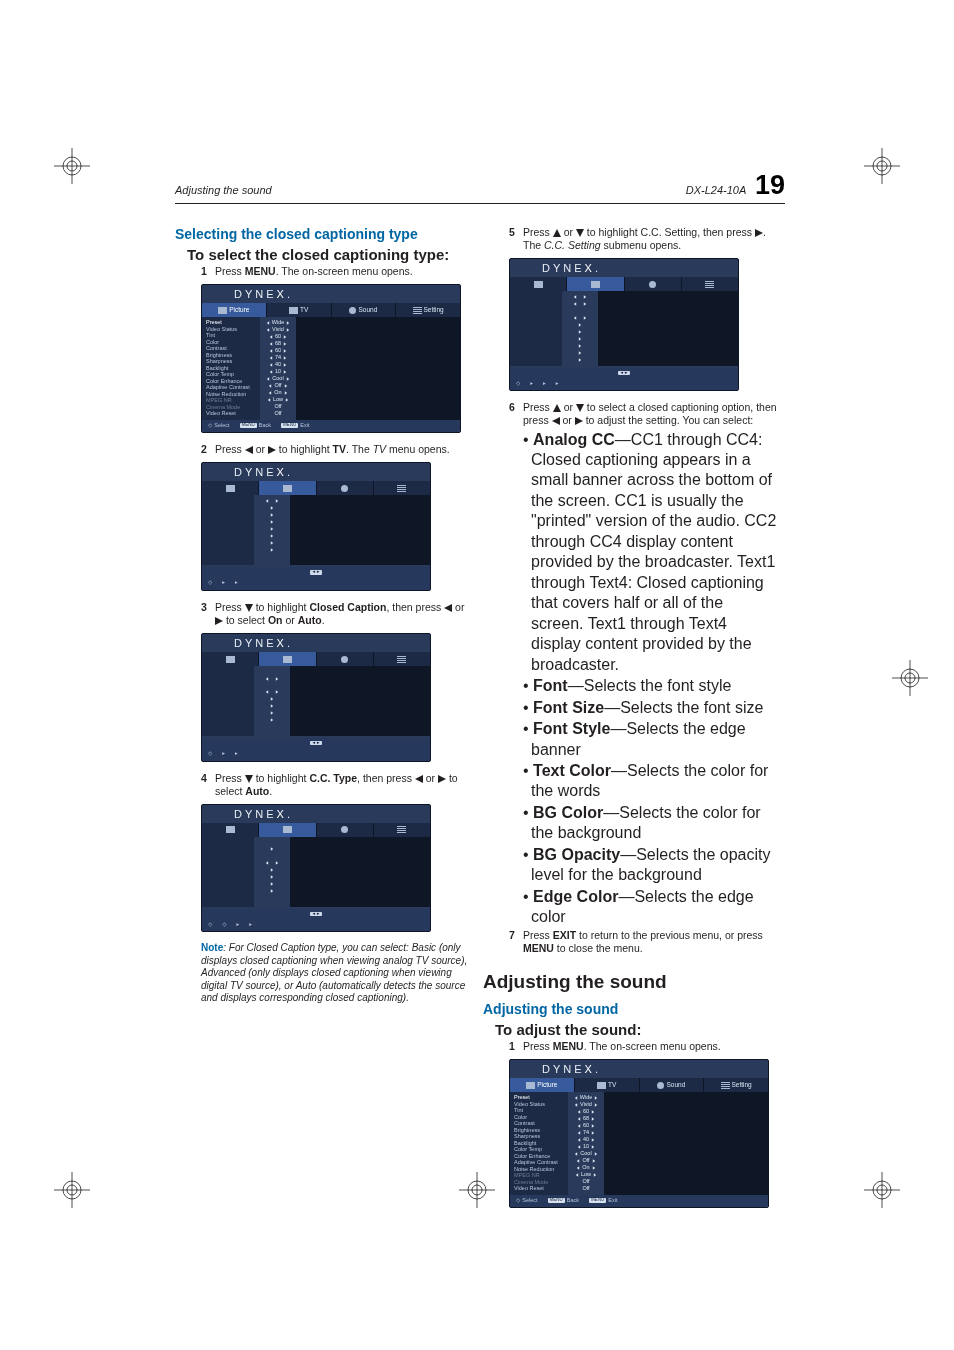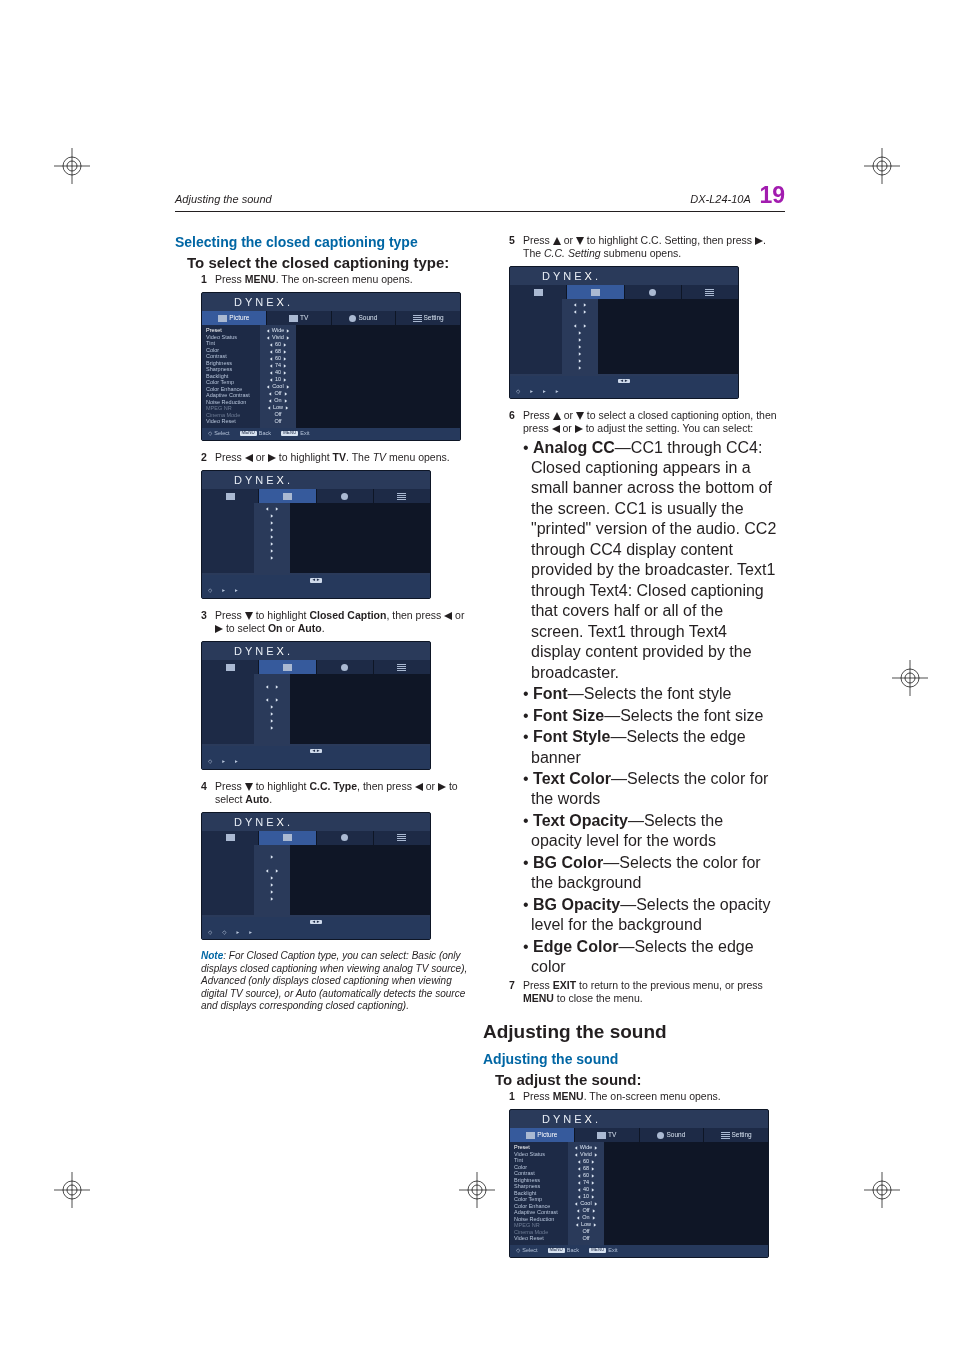--- a/index.html
+++ b/index.html
@@ -14,34 +14,34 @@
   }
   .regmark {
     position: absolute;
     width: 40px;
     height: 40px;
   }
   .regmark svg { width: 100%; height: 100%; }
   .page {
     position: absolute;
     left: 175px;
-    top: 182px;
+    top: 170px;
     width: 610px;
   }
   .runhead {
     display: flex;
     justify-content: space-between;
     align-items: baseline;
     border-bottom: 0.5px solid #231f20;
     padding-bottom: 2px;
     margin-bottom: 22px;
   }
   .runhead-left { font-style: italic; font-size: 11px; }
   .runhead-right { font-style: italic; font-size: 11px; }
-  .runhead-right .pagenum { font-style: normal; font-weight: 700; font-size: 23px; color: #a21caf; margin-left: 6px; }
+  .runhead-right .pagenum { font-style: normal; font-weight: 700; font-size: 27px; color: #000000; margin-left: 6px; }
   .cols { display: flex; gap: 14px; }
   .col { width: 294px; }
   .h2 { color: #0066a4; font-size: 14px; font-weight: 700; margin-bottom: 4px; }
   .h3 { font-weight: 700; font-size: 15px; margin: 2px 0 2px 12px; }
   .step-list { list-style: none; margin-left: 26px; }
   .step { display: flex; margin-bottom: 2px; font-size: 10.5px; line-height: 1.25; }
   .step .num { font-weight: 700; min-width: 14px; }
   .step .txt { flex: 1; }
   .bold { font-weight: 700; }
   .ital { font-style: italic; }
@@ -81,21 +81,21 @@
   .osd .foot .btn { display: inline-flex; align-items: center; gap: 2px; }
   .osd .foot .pill { background: #d7e2f0; color: #1d2a46; font-size: 4.5px; padding: 0 2px; border-radius: 1px; }
   .tri { width:0;height:0;display:inline-block; }
   .tri.l { border-top:3px solid transparent;border-bottom:3px solid transparent;border-right:4px solid #dce6f3; }
   .tri.r { border-top:3px solid transparent;border-bottom:3px solid transparent;border-left:4px solid #dce6f3; }
   .tri.l.sm,.tri.r.sm { transform: scale(0.6); }
   .bullets { list-style: none; margin-left: 40px; }
   .bullets li { font-size: 16px; line-height: 1.28; text-indent: -8px; padding-left: 8px; margin-bottom: 1px; }
   .bullets li::before { content: "• "; }
   .note { margin: 4px 0 10px 26px; font-size: 10px; line-height: 1.25; }
-  .note .nlabel { color: #0066a4; font-weight: 700; font-style: italic; }
+  .note .nlabel { color: #0066a4; font-weight: 700; }
   .note .nbody { font-style: italic; }
   .sect-title { font-size: 19px; font-weight: 700; margin: 16px 0 8px; }
   svg.inline-arrow { vertical-align: -1px; }
 
   .osd .hint-row {
     background:#26395c; height: 10px; display:flex; align-items:center;
     justify-content:center; font-size:5px; color:#cfdaeb; margin-top:2px;
   }
   .osd .hint-row .keycap { background:#cfdaeb; color:#1d2a46; padding:0 2px; border-radius:1px; font-size:4.5px; margin:0 2px; }
 
@@ -601,21 +601,20 @@
               </svg><span> to adjust the setting. You can select:</span></span>
         </li>
       </ol>
 
       <ul class="bullets">
         <li><span class="bold">Analog CC</span><span>—CC1 through CC4: Closed captioning appears in a small banner across the bottom of the screen. CC1 is usually the "printed" version of the audio. CC2 through CC4 display content provided by the broadcaster. Text1 through Text4: Closed captioning that covers half or all of the screen. Text1 through Text4 display content provided by the broadcaster.</span></li>
         <li><span class="bold">Font</span><span>—Selects the font style</span></li>
         <li><span class="bold">Font Size</span><span>—Selects the font size</span></li>
         <li><span class="bold">Font Style</span><span>—Selects the edge banner</span></li>
         <li><span class="bold">Text Color</span><span>—Selects the color for the words</span></li>
-        <li><span class="bold">Text Opacity</span><span>—Selects the opacity level for the words</span></li>
         <li><span class="bold">BG Color</span><span>—Selects the color for the background</span></li>
         <li><span class="bold">BG Opacity</span><span>—Selects the opacity level for the background</span></li>
         <li><span class="bold">Edge Color</span><span>—Selects the edge color</span></li>
       </ul>
 
       <ol class="step-list">
         <li class="step">
           <span class="num">7</span>
           <span class="txt"><span>Press </span><span class="bold">EXIT</span><span> to return to the previous menu, or press </span><span class="bold">MENU</span><span> to close the menu.</span></span>
         </li>

